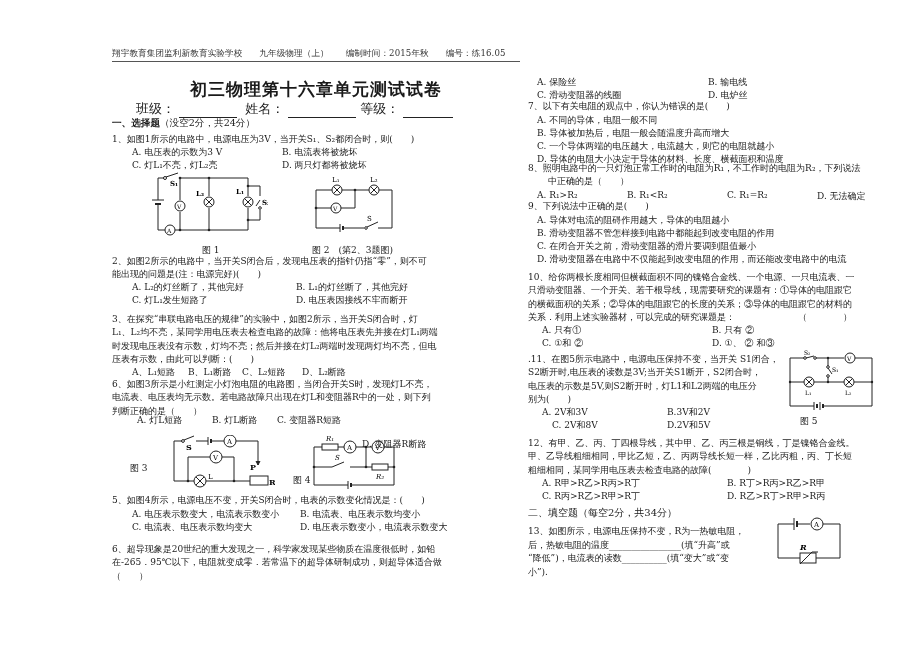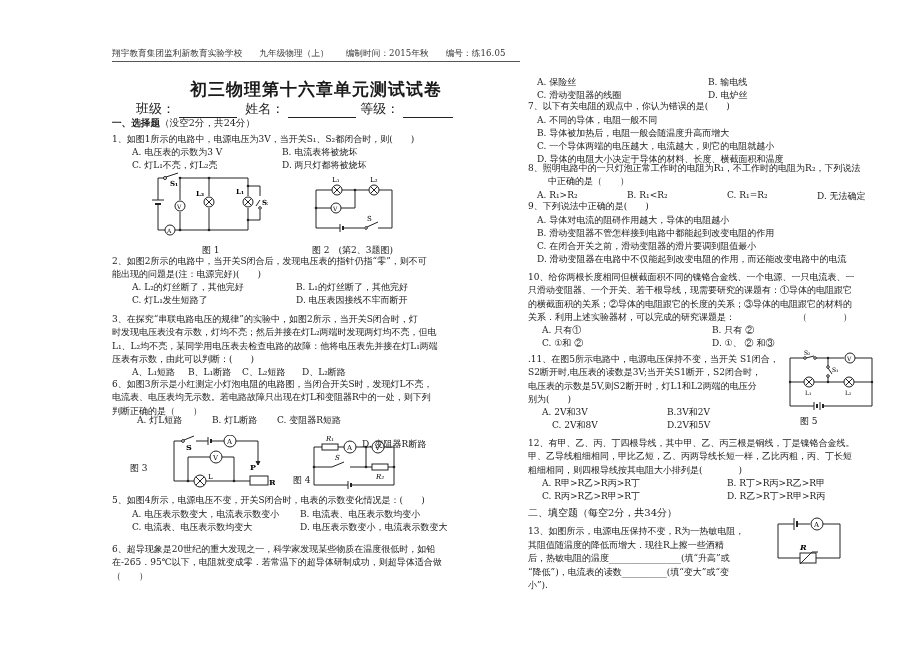--- a/index.html
+++ b/index.html
@@ -129,22 +129,22 @@
   <div>2、如图2所示的电路中，当开关S闭合后，发现电压表的指针仍指“零”，则不可</div>
   <div>能出现的问题是(注：电源完好)(　　)</div>
 </div>
 <div class="opt" style="left:132px;top:281px;">A. L₂的灯丝断了，其他完好</div>
 <div class="opt" style="left:296px;top:281px;">B. L₁的灯丝断了，其他完好</div>
 <div class="opt" style="left:132px;top:294px;">C. 灯L₁发生短路了</div>
 <div class="opt" style="left:296px;top:294px;">D. 电压表因接线不牢而断开</div>
 
 <div class="abs q" style="left:112px;top:313px;">
   <div>3、在探究“串联电路电压的规律”的实验中，如图2所示，当开关S闭合时，灯</div>
+  <div>L₁、L₂均不亮，某同学用电压表去检查电路的故障：他将电压表先并接在灯L₁两端</div>
   <div>时发现电压表没有示数，灯均不亮；然后并接在灯L₂两端时发现两灯均不亮，但电</div>
-  <div>L₁、L₂均不亮，某同学用电压表去检查电路的故障：他将电压表先并接在灯L₁两端</div>
   <div>压表有示数，由此可以判断：(　　)</div>
 </div>
 <div class="opt" style="left:132px;top:366px;">A、L₁短路</div>
 <div class="opt" style="left:188px;top:366px;">B、L₁断路</div>
 <div class="opt" style="left:242px;top:366px;">C、L₂短路</div>
 <div class="opt" style="left:302px;top:366px;">D、L₂断路</div>
 
 <div class="abs q" style="left:112px;top:378px;">
   <div>6、如图3所示是小红测定小灯泡电阻的电路图，当闭合开关S时，发现灯L不亮，</div>
   <div>电流表、电压表均无示数。若电路故障只出现在灯L和变阻器R中的一处，则下列</div>
@@ -330,34 +330,33 @@
   <text x="48" y="22" font-size="6">S₁</text>
   <text x="63" y="10.5" font-size="6">V</text>
   <text x="21" y="45" font-size="6">L₁</text>
   <text x="61" y="45" font-size="6">L₂</text>
 </svg>
 <div class="abs cap" style="left:800px;top:415px;">图 5</div>
 
 <div class="abs q" style="left:528px;top:437px;">
   <div>12、有甲、乙、丙、丁四根导线，其中甲、乙、丙三根是铜线，丁是镍铬合金线。</div>
   <div>甲、乙导线粗细相同，甲比乙短，乙、丙两导线长短一样，乙比丙粗，丙、丁长短</div>
-  <div>粗细相同，则四根导线按其电阻大小排列是(　　　　)</div>
+  <div>粗细相同，某同学用电压表去检查电路的故障(　　　　)</div>
 </div>
 <div class="opt" style="left:542px;top:477px;">A. R甲&gt;R乙&gt;R丙&gt;R丁</div>
 <div class="opt" style="left:727px;top:477px;">B. R丁&gt;R丙&gt;R乙&gt;R甲</div>
 <div class="opt" style="left:542px;top:490px;">C. R丙&gt;R乙&gt;R甲&gt;R丁</div>
 <div class="opt" style="left:727px;top:490px;">D. R乙&gt;R丁&gt;R甲&gt;R丙</div>
 
 <div class="abs sec" style="left:528px;top:506px;font-weight:normal;font-size:10px;">
   <span>二、填空题</span><span class="sub">（每空2分，共34分）</span>
 </div>
 
 <div class="abs q" style="left:528px;top:525px;line-height:13.6px;">
   <div>13、如图所示，电源电压保持不变，R为一热敏电阻，</div>
-  <div>其阻值随温度的降低而增大．现往R上擦一些酒精</div>
   <div>后，热敏电阻的温度________________(填“升高”或</div>
   <div>“降低”)，电流表的读数__________(填“变大”或“变</div>
   <div>小”).</div>
 </div>
 
 <svg class="abs" style="left:774px;top:514px;" width="70" height="50" viewBox="0 0 70 50">
   <g stroke="#222" stroke-width="1" fill="none">
     <path d="M4 10 H20"></path>
       <path d="M20 4 V16"></path>
       <path d="M23 7 V13" stroke-width="2"></path>

